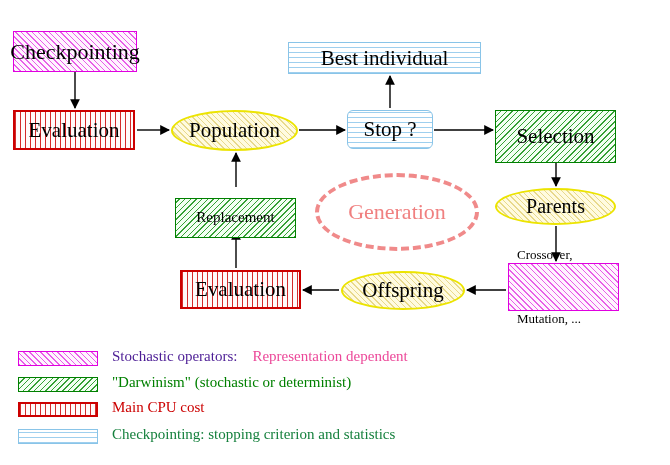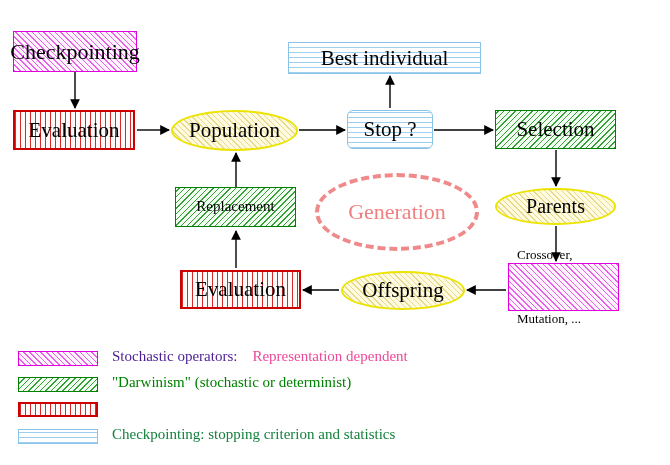--- a/index.html
+++ b/index.html
@@ -46,22 +46,22 @@
 
   .ellipse{border-radius:50%;}
   .rounded{border-radius:6px;}
 
   
   #node-initialisation{left:13px;top:31px;width:124px;height:41px;font-size:22px;}
   #node-evaluation-1{left:13px;top:110px;width:122px;height:40px;font-size:21px;}
   #node-population{left:171px;top:110px;width:127px;height:41px;font-size:21px;}
   #node-best-individual{left:288px;top:42px;width:193px;height:32px;font-size:21px;}
   #node-stop{left:347px;top:110px;width:86px;height:39px;font-size:21px;}
-  #node-selection{left:495px;top:110px;width:121px;height:39px;font-size:21px;}
-  #node-replacement{left:175px;top:187px;width:121px;height:40px;font-size:15px;}
+  #node-selection{left:495px;top:110px;width:121px;height:53px;font-size:21px;}
+  #node-replacement{left:175px;top:198px;width:121px;height:40px;font-size:15px;}
   #node-generation{left:315px;top:173px;width:164px;height:78px;font-size:22px;
        border:4px dashed #f08a8a;background:transparent;color:#f08080;border-radius:50%;}
   #node-parents{left:495px;top:188px;width:121px;height:37px;font-size:20px;}
   #node-offspring{left:341px;top:271px;width:124px;height:39px;font-size:21px;}
   #node-evaluation-2{left:180px;top:270px;width:121px;height:39px;font-size:21px;}
   #node-crossover{left:508px;top:263px;width:111px;height:48px;font-size:13px;
        flex-direction:column;align-items:flex-start;justify-content:center;
        padding-left:8px;line-height:1.22;gap:48px;}
 
   
@@ -171,19 +171,20 @@
     <div class="legend-text lt0">
       <span class="c-magenta">Stochastic operators:</span>
       <span>&nbsp;&nbsp;</span>
       <span class="c-gold">Representation dependent</span>
     </div>
 
     <div class="legend-swatch lr1 fill-green"></div>
     <div class="legend-text lt1 c-green">"Darwinism" (stochastic or determinist)</div>
 
     <div class="legend-swatch lr2 fill-red"></div>
+    <div class="legend-text lt2 c-red">Main CPU cost</div>
 
     <div class="legend-swatch lr3 fill-blue"></div>
     <div class="legend-text lt3 c-lightblue">Checkpointing: stopping criterion and statistics</div>
 
   </div>
 
 </div>
 
 </body></html>

